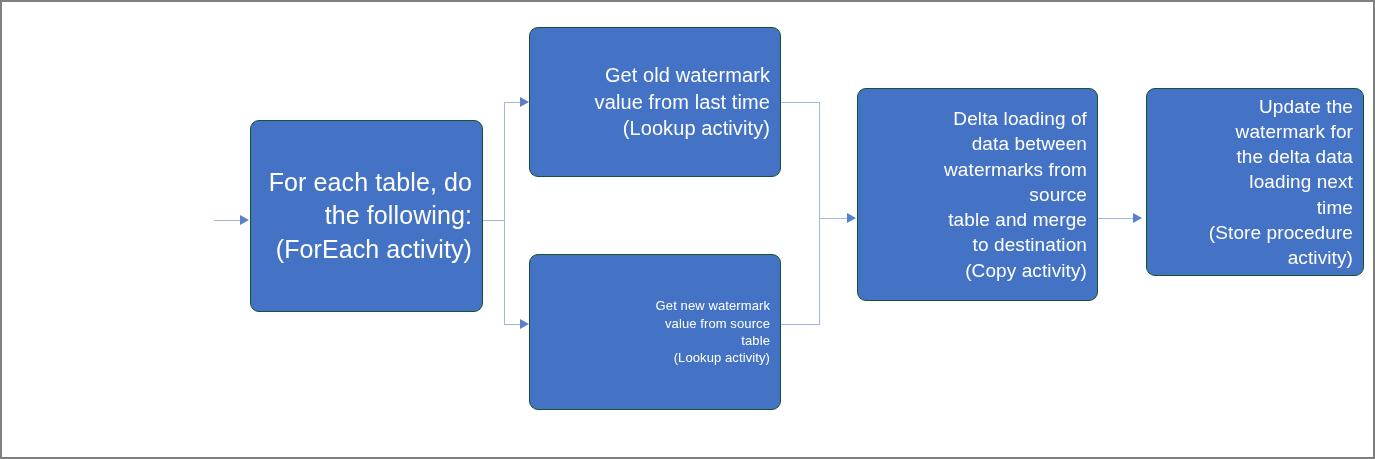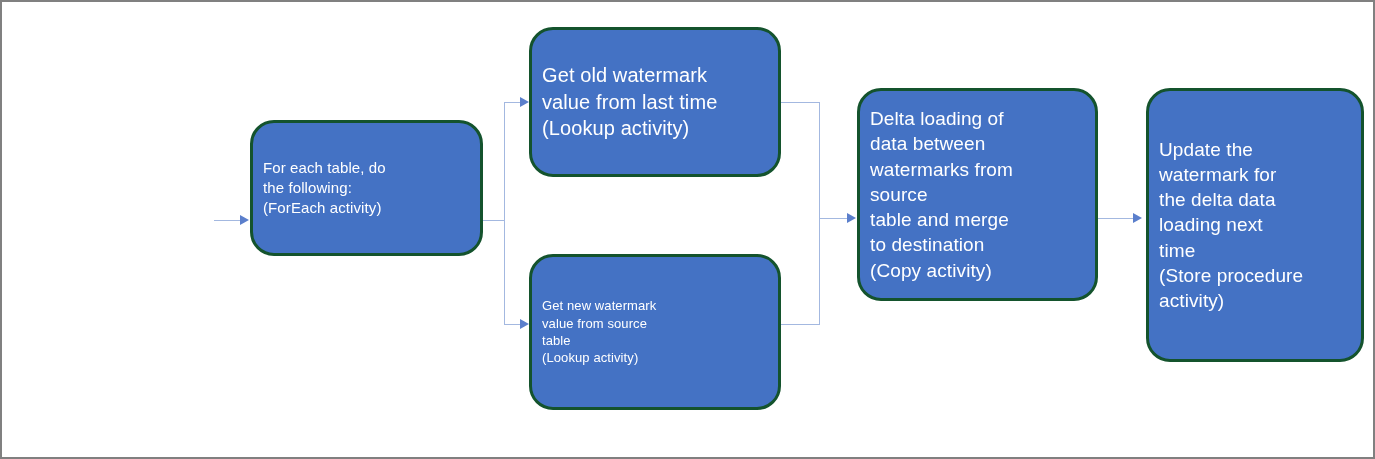--- a/index.html
+++ b/index.html
@@ -14,27 +14,27 @@
     background: #ffffff;
     box-sizing: border-box;
     border: 2px solid #808080;
     overflow: hidden;
     font-family: "Liberation Sans", sans-serif;
   }
   .node {
     position: absolute;
     box-sizing: border-box;
     background: #4472C4;
-    border: 3px solid #14532d;
-    border-radius: 24px;
+    border: 1px solid #14532d;
+    border-radius: 9px;
     color: #ffffff;
     display: flex;
     align-items: center;
     justify-content: center;
-    text-align: left;
+    text-align: right;
     line-height: 1.33;
     white-space: pre-line;
     letter-spacing: 0.1px;
     padding: 4px 10px;
   }
   .node-label {
     display: block;
     width: 100%;
     white-space: pre-line;
   }
@@ -77,21 +77,21 @@
   <div class="conn-h" style="left:778px; top:100px; width:40px;"></div>
   <div class="conn-h" style="left:778px; top:322px; width:40px;"></div>
   <div class="conn-v" style="left:817px; top:100px; height:222px;"></div>
   <div class="conn-h" style="left:817px; top:216px; width:35px;"></div>
   <div class="arrow-r" style="left:845px; top:211px;"></div>
 
   <div class="conn-h" style="left:1096px; top:216px; width:42px;"></div>
   <div class="arrow-r" style="left:1131px; top:211px;"></div>
 
 
-  <div class="node" style="left:248px; top:118px; width:233px; height:136px; font-size:15px;">
+  <div class="node" style="left:248px; top:118px; width:233px; height:192px; font-size:25px;">
     <span class="node-label">For each table, do
 the following:
 (ForEach activity)</span>
   </div>
 
   <div class="node" style="left:527px; top:25px; width:252px; height:150px; font-size:20px;">
     <span class="node-label">Get old watermark
 value from last time
 (Lookup activity)</span>
   </div>
@@ -106,21 +106,21 @@
   <div class="node" style="left:855px; top:86px; width:241px; height:213px; font-size:19px;">
     <span class="node-label">Delta loading of
 data between
 watermarks from
 source
 table and merge
 to destination
 (Copy activity)</span>
   </div>
 
-  <div class="node" style="left:1144px; top:86px; width:218px; height:274px; font-size:19px;">
+  <div class="node" style="left:1144px; top:86px; width:218px; height:188px; font-size:19px;">
     <span class="node-label">Update the
 watermark for
 the delta data
 loading next
 time
 (Store procedure
 activity)</span>
   </div>
 
 </div>

